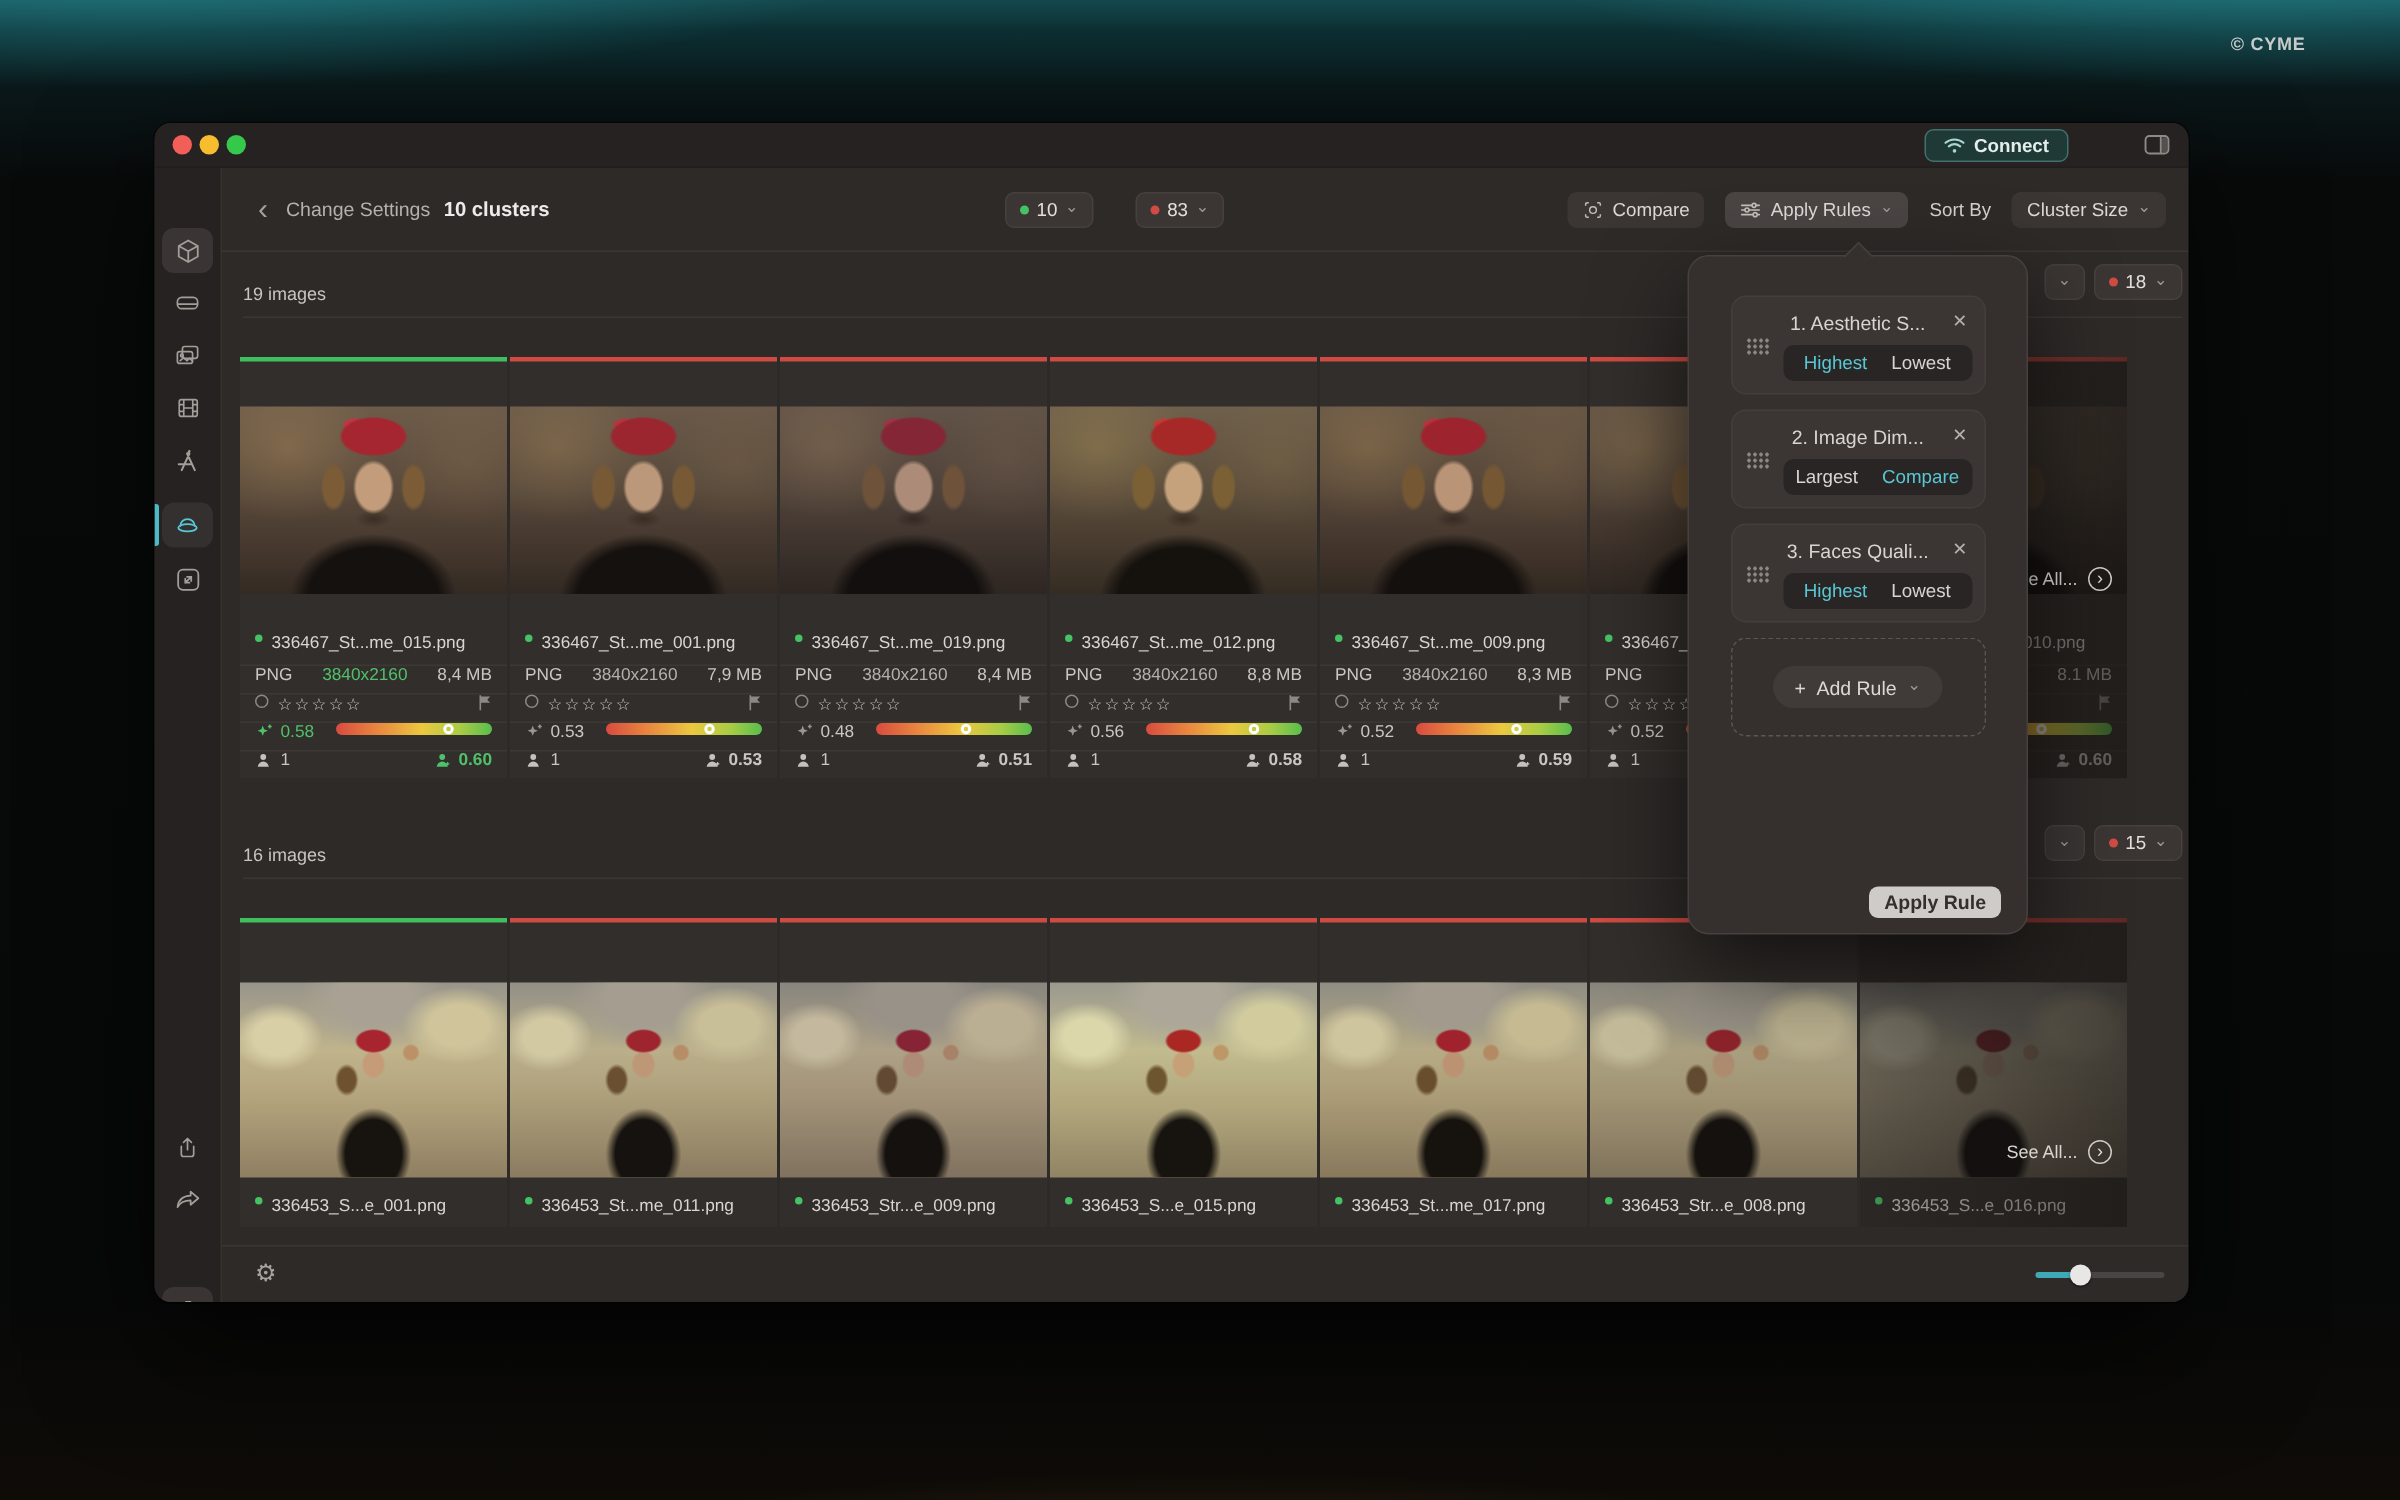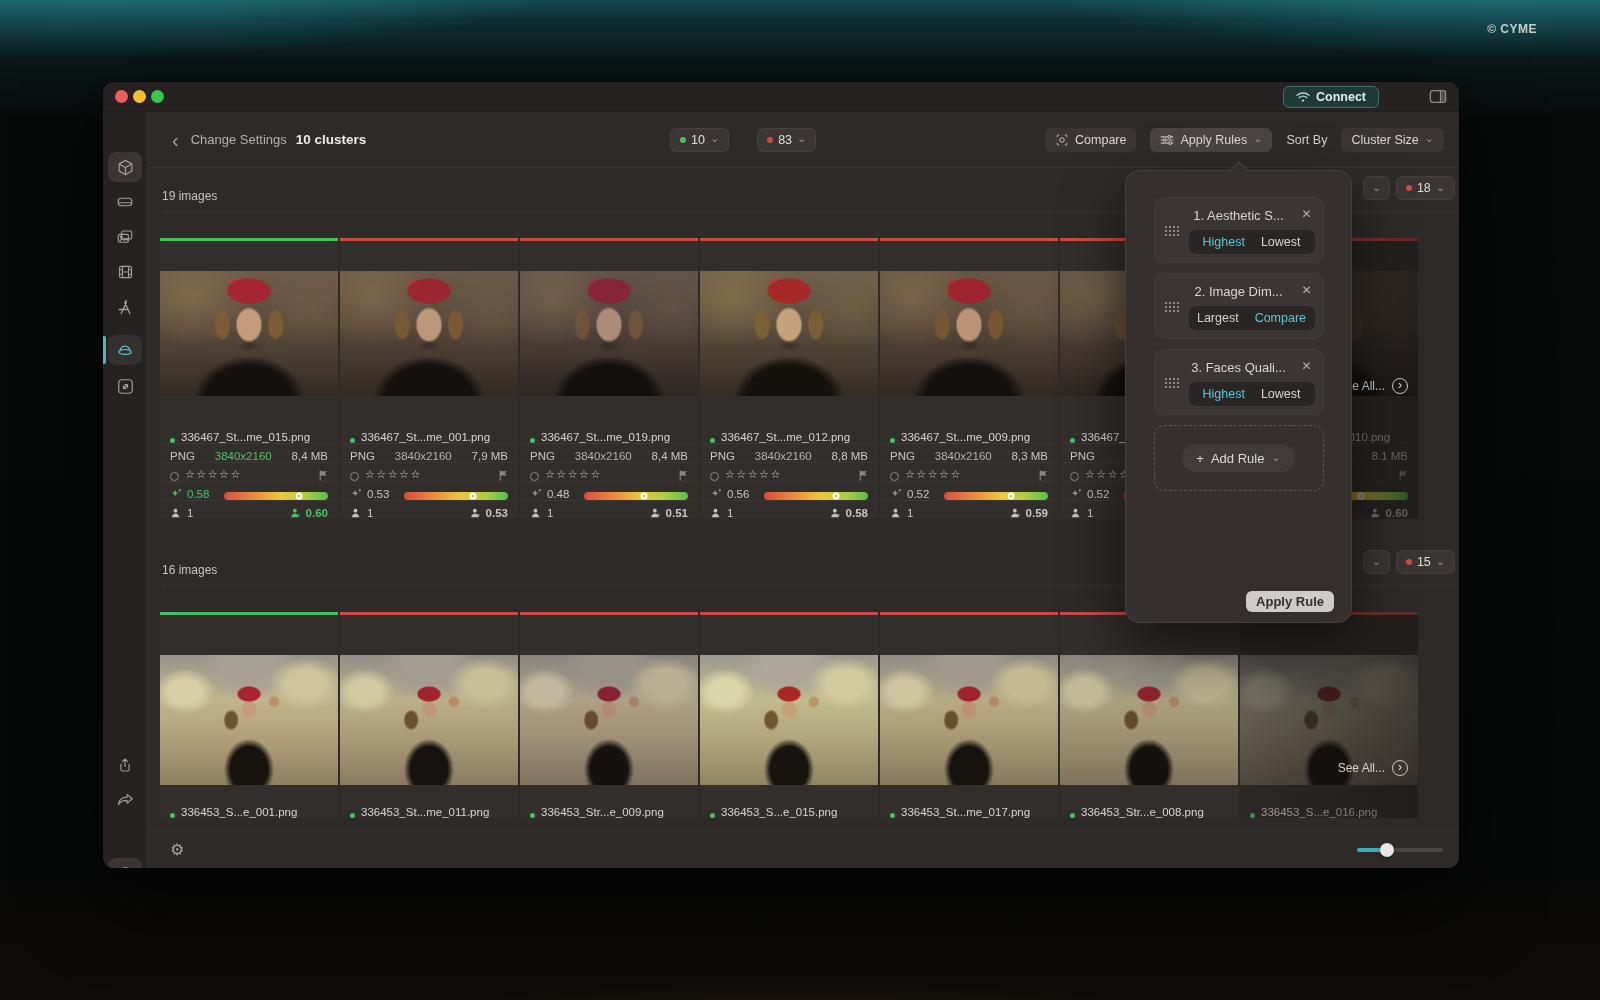--- a/index.html
+++ b/index.html
@@ -92,21 +92,21 @@
       radial-gradient(8px 8px at 64% 36%, #bd9168 55%, transparent 74%),
       radial-gradient(11px 15px at 40% 50%, #6e5230 52%, transparent 72%),
       radial-gradient(36px 44px at 50% 88%, #17130f 52%, transparent 70%); }
   .cards .card:nth-child(2) .photo{ filter:brightness(.97) saturate(.95); }
   .cards .card:nth-child(3) .photo{ filter:brightness(.9) saturate(.8) hue-rotate(-6deg); }
   .cards .card:nth-child(4) .photo{ filter:brightness(1.03) hue-rotate(6deg); }
   .cards .card:nth-child(5) .photo{ filter:brightness(.95); }
   .cards .card:nth-child(6) .photo{ filter:brightness(.9) saturate(.9); }
   .cards .card:nth-child(7) .photo{ filter:brightness(.7) saturate(.65); }
 
-  .meta .row{ height:19px; display:flex; align-items:flex-end; padding:0 10px; border-top:1px solid #3d3835; color:#cbc6c2; }
+  .meta .row{ height:19px; display:flex; align-items:flex-start; padding:0 10px; border-top:1px solid #3d3835; color:#cbc6c2; }
   .meta .name-row{ height:20px; border-top:none; gap:6px; }
   .fname{ color:#d9d5d1; white-space:nowrap; overflow:hidden; }
   .dot.file{ width:5px; height:5px; background:#45c364; flex:0 0 auto; }
   .info-row{ justify-content:space-between; color:#aca7a2; }
   .dims{ color:#b5b0ab; } .card.best .dims{ color:#4fc16a; }
   .stars-row{ gap:6px; color:#8d8883; }
   .ring{ width:9px; height:9px; border:1.5px solid #8d8883; border-radius:50%; flex:0 0 auto; }
   .stars{ font-size:11px; letter-spacing:1.5px; }
   .flag-ic{ margin-left:auto; color:#8d8883; display:flex; }
   .aes-row{ gap:5px; }

